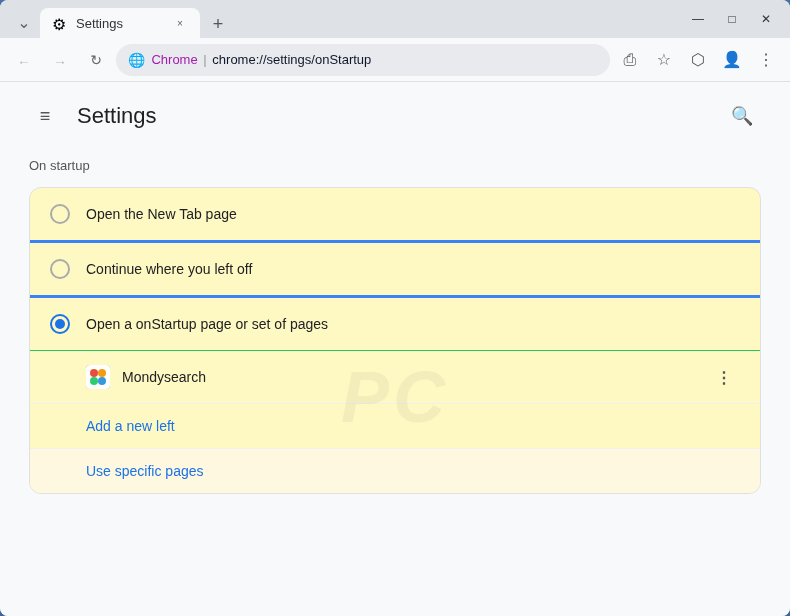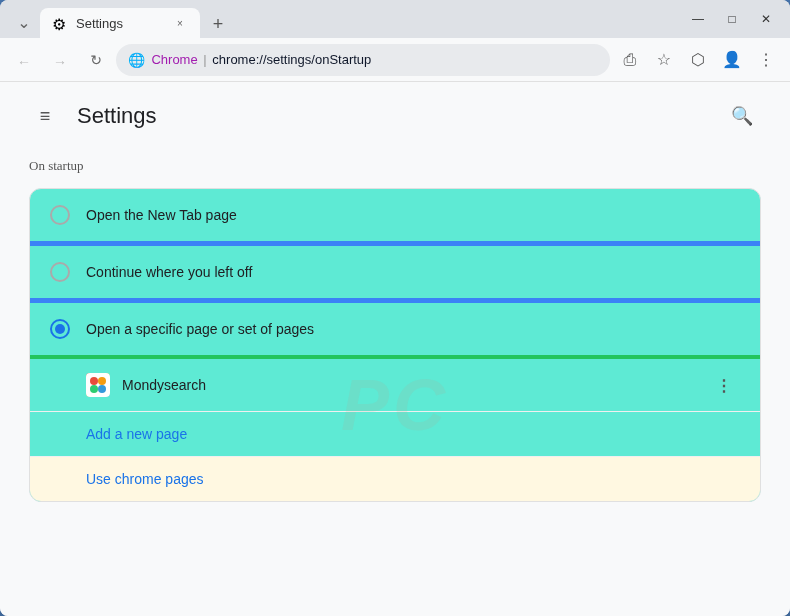--- a/index.html
+++ b/index.html
@@ -245,40 +245,39 @@
       color: #555;
       font-size: 18px;
     }
 
     
     .section-label {
       font-size: 13px;
       color: #555;
       margin-bottom: 12px;
       font-weight: 500;
-      font-family: Liberation Serif, serif;
     }
 
     .card {
-      background: #5eead4;
+      background: #fef9c3;
       border-radius: 12px;
       border: 1px solid #e0e0e0;
       overflow: hidden;
       margin-top: 14px;
     }
 
     .radio-option {
       display: flex;
       align-items: center;
       padding: 16px 20px;
       gap: 16px;
       cursor: pointer;
     }
     .radio-option + .radio-option {
-      border-top: 5px solid #3b82f6;
+      border-top: 3px solid #3b82f6;
     }
 
     .radio-circle {
       width: 20px;
       height: 20px;
       border-radius: 50%;
       border: 2px solid #aaa;
       display: flex;
       align-items: center;
       justify-content: center;
@@ -300,21 +299,21 @@
       font-size: 14px;
       color: #202124;
     }
 
     
     .startup-page-item {
       display: flex;
       align-items: center;
       padding: 10px 20px 10px 56px;
       gap: 12px;
-      border-top: 4px solid #22c55e;
+      border-top: 1px solid #22c55e;
     }
 
     .page-favicon {
       width: 24px;
       height: 24px;
       border-radius: 4px;
       background: linear-gradient(135deg, #e74c3c, #f39c12, #2ecc71, #3498db);
       flex-shrink: 0;
       display: flex;
       align-items: center;
@@ -493,21 +492,21 @@
           <div class="radio-option">
             <div class="radio-circle">
             </div>
             <span class="radio-label">Continue where you left off</span>
           </div>
 
           <div class="radio-option">
             <div class="radio-circle selected">
               <div class="radio-dot"></div>
             </div>
-            <span class="radio-label">Open a specific page or set of pages</span>
+            <span class="radio-label">Open a onStartup page or set of pages</span>
           </div>
 
           <div class="startup-page-item">
             <div class="page-favicon">
 
               <svg width="24" height="24" viewBox="0 0 24 24">
                 <rect width="24" height="24" rx="4" fill="#fff"></rect>
                 <circle cx="8" cy="8" r="4" fill="#e74c3c"></circle>
                 <circle cx="16" cy="8" r="4" fill="#f39c12"></circle>
                 <circle cx="8" cy="16" r="4" fill="#2ecc71"></circle>
@@ -516,25 +515,25 @@
             </div>
             <div class="page-info">
               <div class="page-name">Mondysearch</div>
             </div>
             <div class="page-menu-btn">
               <span>⋮</span>
             </div>
           </div>
 
           <div class="action-link">
-            <span class="action-link-text">Add a new page</span>
+            <span class="action-link-text">Add a new left</span>
           </div>
 
           <div class="action-link use-current-section">
-            <span class="action-link-text">Use chrome pages</span>
+            <span class="action-link-text">Use specific pages</span>
           </div>
 
         </div>
       </div>
 
       <div class="watermark">PC</div>
     </div>
   </div>
 </div>
 

